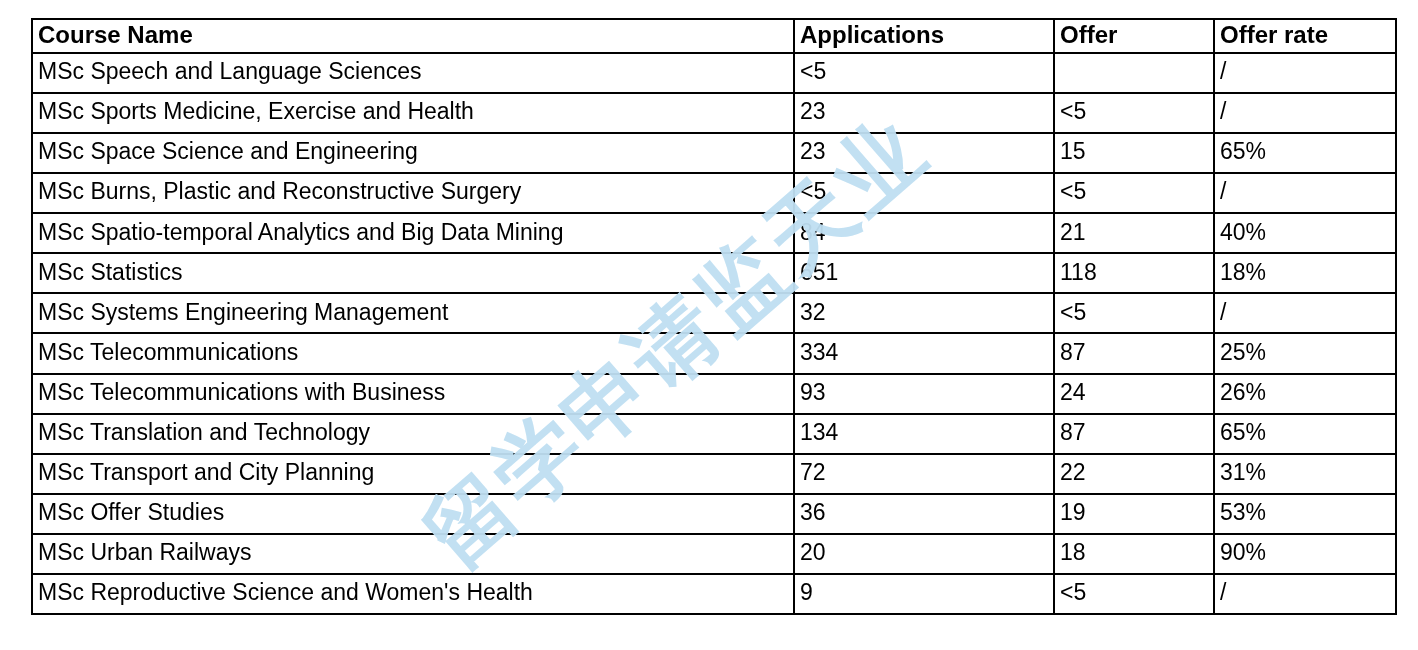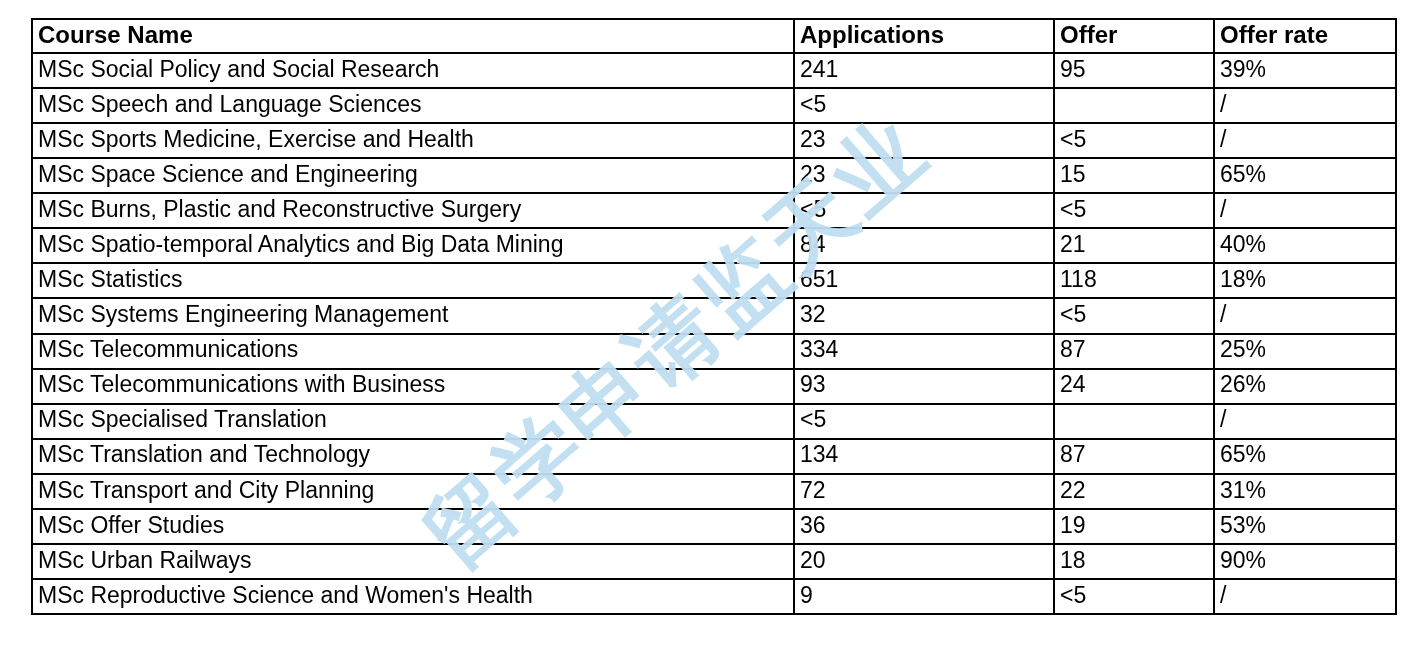--- a/index.html
+++ b/index.html
@@ -116,26 +116,20 @@
       <thead>
         <tr>
           <th>Course Name</th>
           <th>Applications</th>
           <th>Offer</th>
           <th>Offer rate</th>
         </tr>
       </thead>
       <tbody id="table-body">
           <tr>
-            <td>MSc Social Policy and Social Research</td>
-            <td>241</td>
-            <td>95</td>
-            <td>39%</td>
-          </tr>
-          <tr>
             <td>MSc Speech and Language Sciences</td>
             <td>&lt;5</td>
             <td></td>
             <td>/</td>
           </tr>
           <tr>
             <td>MSc Sports Medicine, Exercise and Health</td>
             <td>23</td>
             <td>&lt;5</td>
             <td>/</td>
@@ -176,26 +170,20 @@
             <td>87</td>
             <td>25%</td>
           </tr>
           <tr>
             <td>MSc Telecommunications with Business</td>
             <td>93</td>
             <td>24</td>
             <td>26%</td>
           </tr>
           <tr>
-            <td>MSc Specialised Translation</td>
-            <td>&lt;5</td>
-            <td></td>
-            <td>/</td>
-          </tr>
-          <tr>
             <td>MSc Translation and Technology</td>
             <td>134</td>
             <td>87</td>
             <td>65%</td>
           </tr>
           <tr>
             <td>MSc Transport and City Planning</td>
             <td>72</td>
             <td>22</td>
             <td>31%</td>

